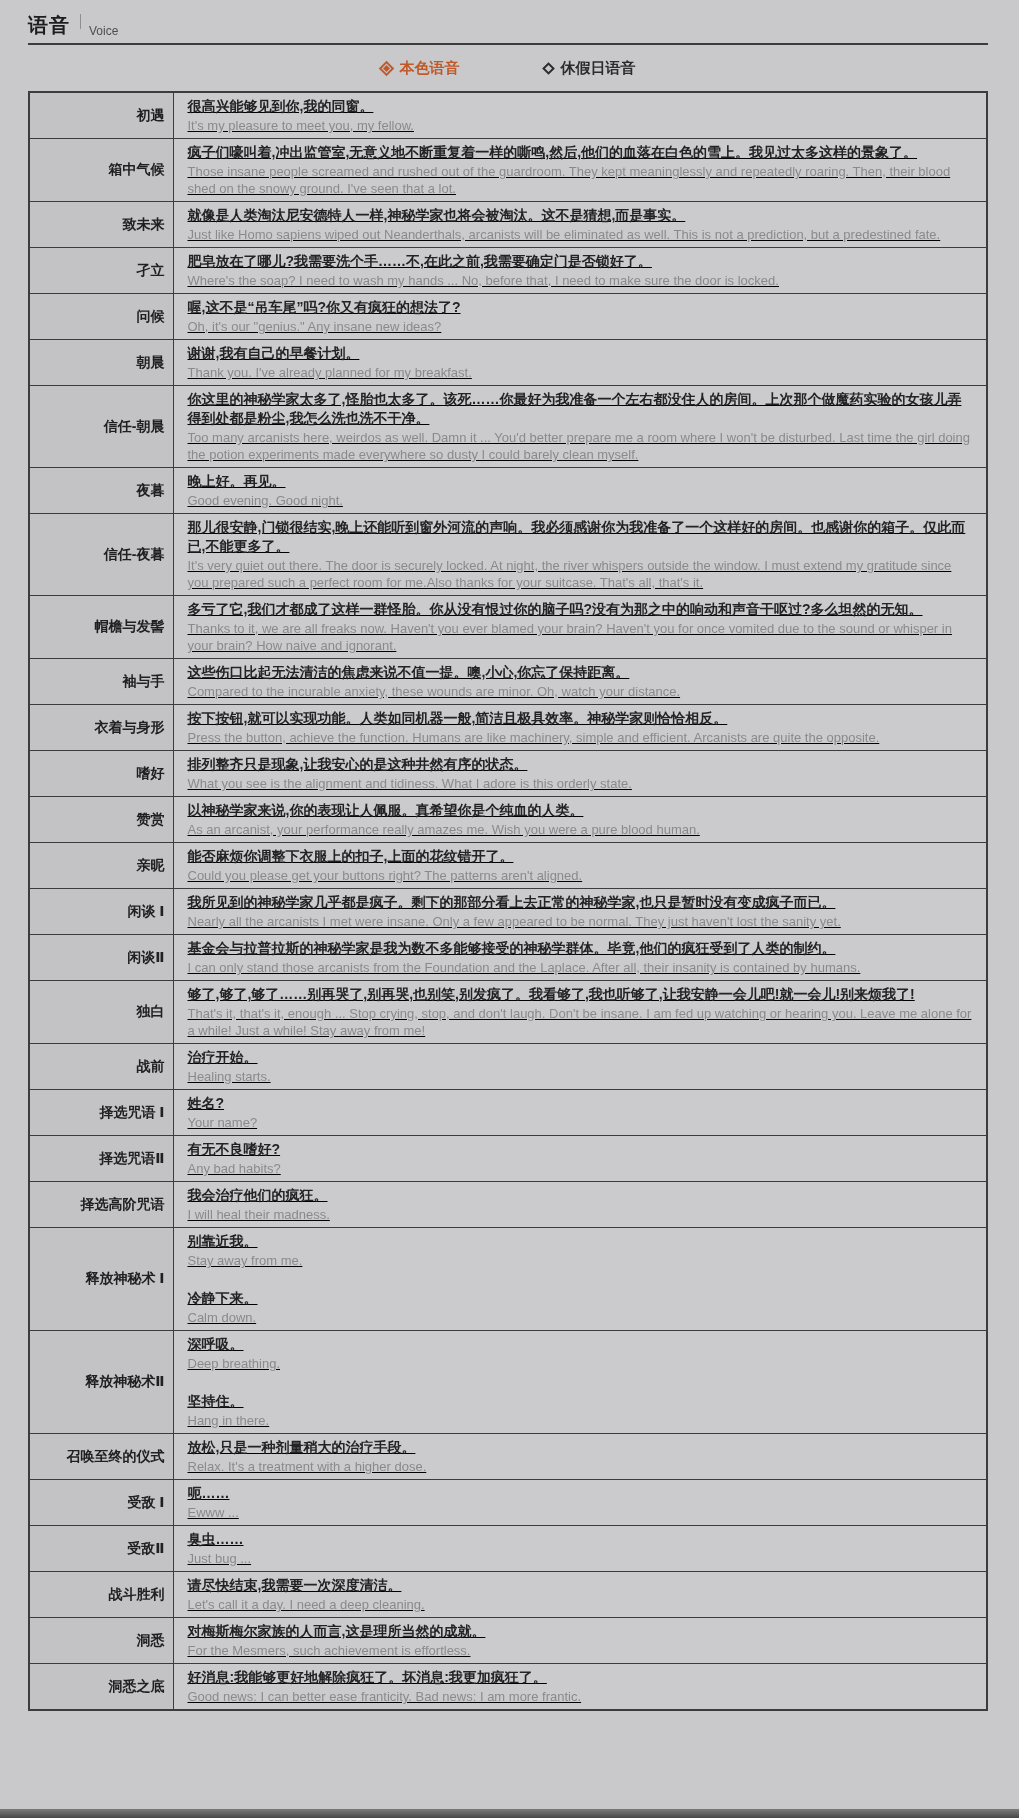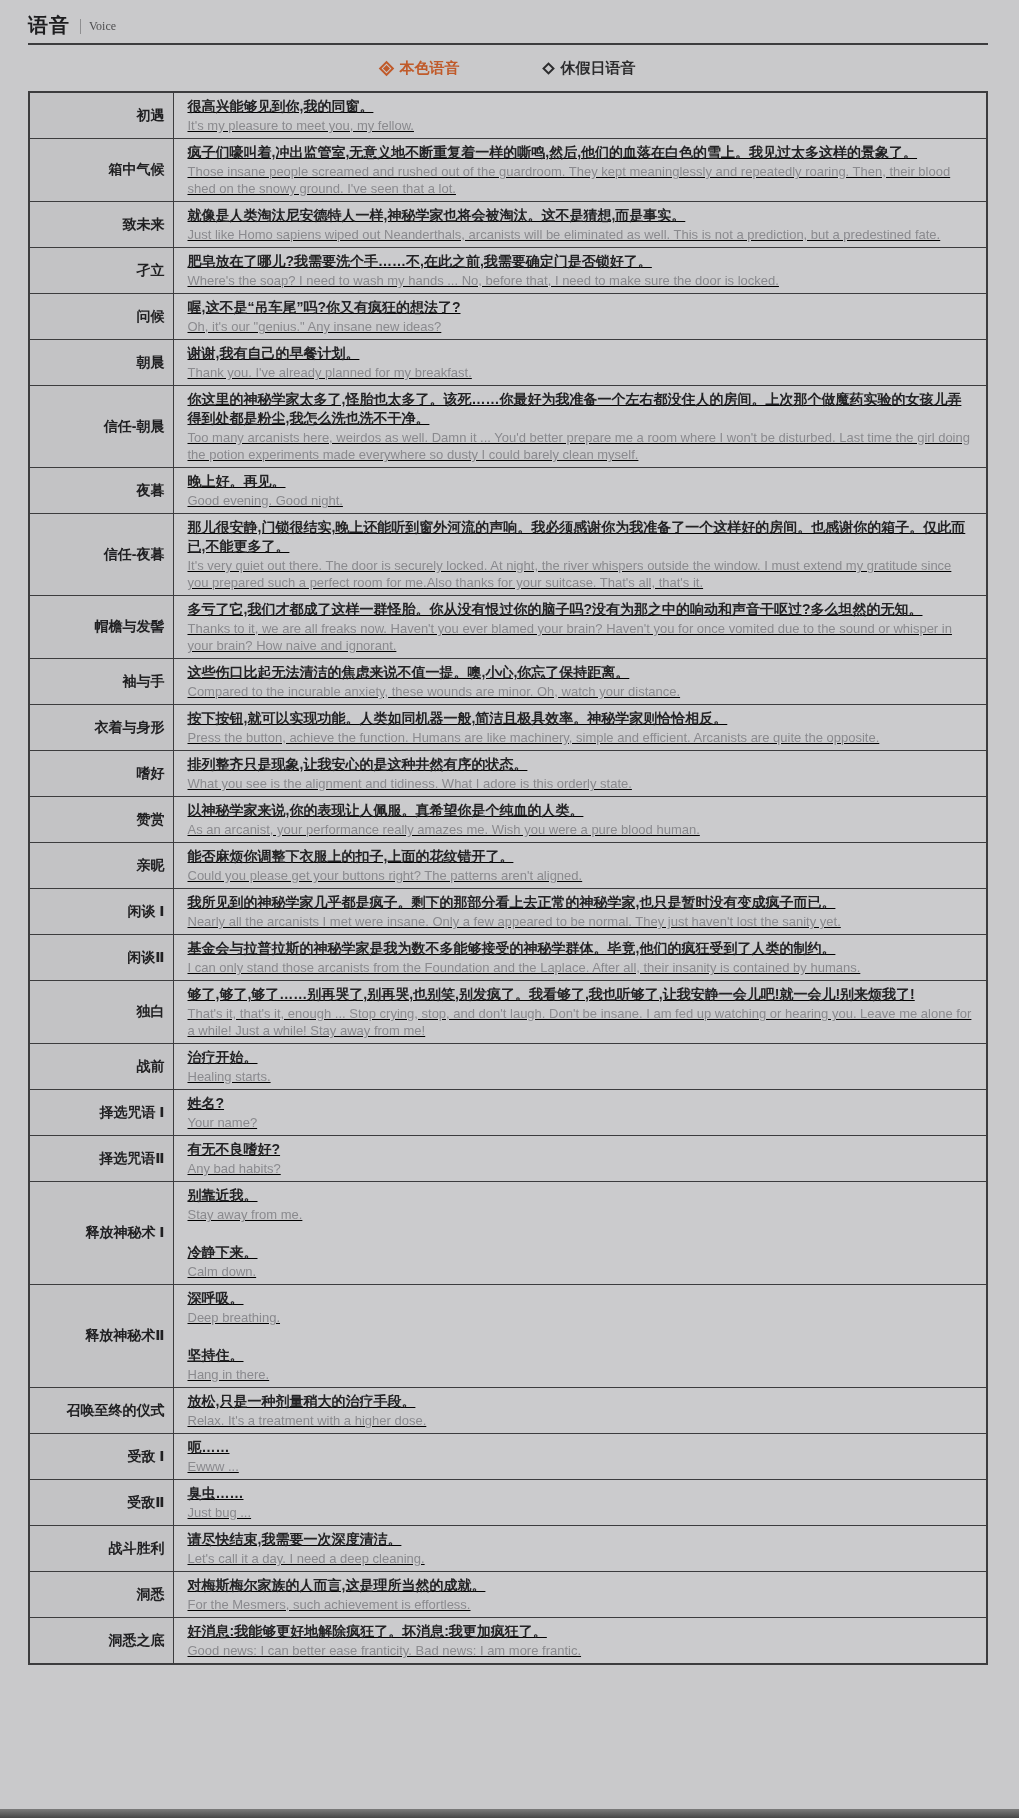--- a/index.html
+++ b/index.html
@@ -9,24 +9,24 @@
   }
   *{box-sizing:border-box; margin:0; padding:0;}
   html,body{width:1019px; height:1818px; overflow:hidden;}
   body{
     background:var(--page-bg);
     font-family:"Liberation Sans","DejaVu Sans",sans-serif;
     position:relative;
   }
   .page{padding:12px 31px 0 28px;}
   
-  .section-header{display:flex; align-items:center; height:26px;}
+  .section-header{display:flex; height:26px;}
   .title-zh{font-size:20px; font-weight:bold; color:var(--title-text); letter-spacing:1px;}
   .title-divider{width:1px; height:15px; background:#8f8f91; margin:2px 8px 0 10px;}
-  .title-en{font-size:12px; color:var(--subtitle-text); margin-top:3px;font-family:Liberation Serif, serif;}
+  .title-en{font-size:12px; color:var(--subtitle-text); margin-top:12px;}
   .header-rule{height:2px; background:var(--border); margin-top:5px;}
   
   .tabs{display:flex; justify-content:center; gap:84px; padding:13px 0 13px;}
   .tab{display:flex; align-items:center; gap:8px; font-size:15px; font-weight:bold;
        color:#2c2c2e; cursor:pointer; line-height:20px;}
   .tab.active{color:var(--accent);}
   .diamond-outer{width:11px; height:11px; border:2px solid var(--accent);
        transform:rotate(45deg); display:flex; align-items:center; justify-content:center; background:transparent;}
   .diamond-core{width:5px; height:5px; background:var(--accent);}
   .diamond-hollow{width:9px; height:9px; border:2px solid #2c2c2e; transform:rotate(45deg); background:transparent;}
@@ -253,20 +253,29 @@
         <tr>
           <td class="label">择选咒语Ⅱ</td>
           <td class="content">
             <div class="pair">
               <div class="zh">有无不良嗜好?</div>
               <div class="en">Any bad habits?</div>
             </div>
           </td>
         </tr>
         <tr>
+          <td class="label">择选高阶咒语</td>
+          <td class="content">
+            <div class="pair">
+              <div class="zh">我会治疗他们的疯狂。</div>
+              <div class="en">I will heal their madness.</div>
+            </div>
+          </td>
+        </tr>
+        <tr>
           <td class="label">释放神秘术 Ⅰ</td>
           <td class="content">
             <div class="pair">
               <div class="zh">别靠近我。</div>
               <div class="en">Stay away from me.</div>
             </div>
             <div class="pair">
               <div class="zh">冷静下来。</div>
               <div class="en">Calm down.</div>
             </div>

